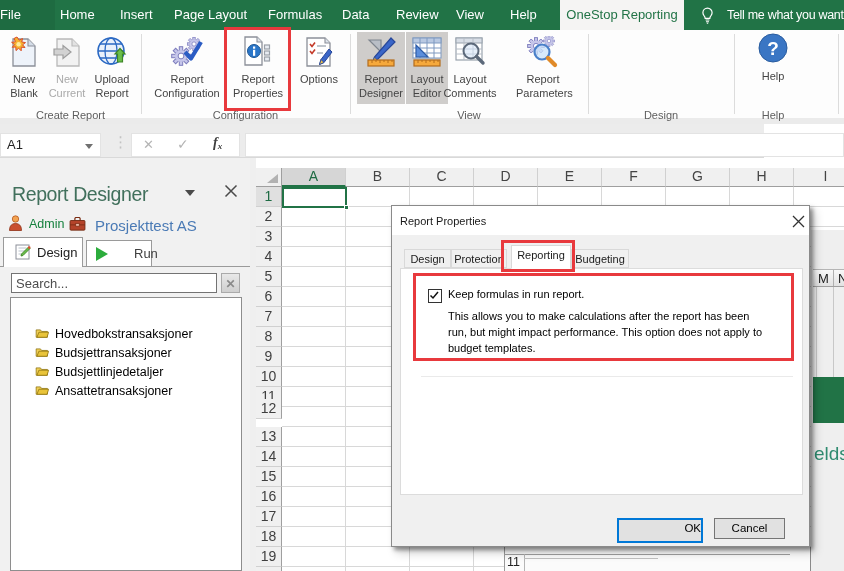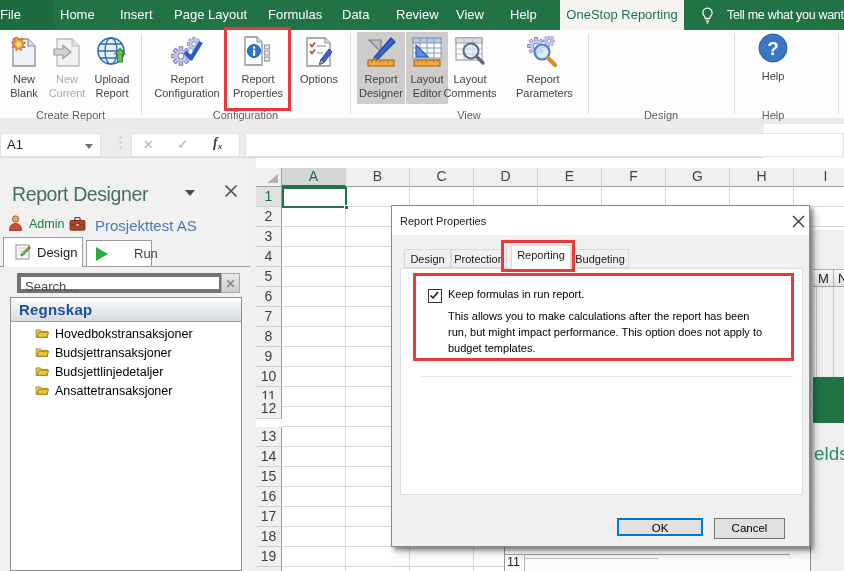--- a/index.html
+++ b/index.html
@@ -326,31 +326,28 @@
       <div style="position:absolute;left:3px;top:84px;width:80px;height:30px;background:#fff;border:1px solid #9a9a9a;border-bottom:none;">
         <svg style="position:absolute;left:11px;top:6px;" width="16" height="16" viewBox="0 0 16 16" id="ic-design">
           <rect x="1" y="1" width="13" height="14" fill="#fff" stroke="#8c9099" stroke-width="1"></rect>
           <path d="M3.5 4 h8 M3.5 7 h8 M3.5 10 h5" stroke="#b9c2cc" stroke-width="1"></path>
           <path d="M13.5 3 L15 4.5 L8 11.5 L6 12 L6.5 10 Z" fill="#6abf4b" stroke="#3e8527" stroke-width=".9"></path>
           <circle cx="14.2" cy="3.6" r="1.3" fill="#d94f2b"></circle>
         </svg>
         <span style="position:absolute;left:33px;top:7px;font-size:13px;color:#222;">Design</span>
       </div>
 
-      <div style="position:absolute;left:11px;top:120px;width:206px;height:20px;background:#fff;border:4px solid #737373;margin-left:6px;">
+      <div style="position:absolute;left:11px;top:120px;width:206px;height:20px;background:#fff;border:1px solid #737373;">
         <span style="position:absolute;left:4px;top:2px;font-size:13px;color:#4d4d4d;">Search...</span>
       </div>
       <div style="position:absolute;left:221px;top:120px;width:19px;height:20px;background:linear-gradient(#e8e8e8,#cfcfcf);border:1px solid #aaa;text-align:center;">
         <span style="font-size:12px;color:#8a8a8a;font-weight:bold;line-height:18px;">✕</span>
       </div>
 
       <div style="position:absolute;left:10px;top:144px;width:232px;height:274px;background:#fff;border:1px solid #8e8e8e;">
-        <div style="position:absolute;left:0;top:0;width:230px;height:24px;background:linear-gradient(#fcfdfe,#d7dbe0);border-bottom:1px solid #9aa0a6;">
-          <span style="position:absolute;left:8px;top:3px;font-size:15px;font-weight:bold;color:#1d4f9e;letter-spacing:0.2px;">Regnskap</span>
-        </div>
         <svg style="position:absolute;left:24px;top:29px;" width="14" height="12">
           <use href="#sym-folder"></use>
         </svg>
         <span style="position:absolute;left:44px;top:29px;font-size:12.5px;color:#000;">Hovedbokstransaksjoner</span>
         <svg style="position:absolute;left:24px;top:48px;" width="14" height="12">
           <use href="#sym-folder"></use>
         </svg>
         <span style="position:absolute;left:44px;top:48px;font-size:12.5px;color:#000;">Budsjettransaksjoner</span>
         <svg style="position:absolute;left:24px;top:67px;" width="14" height="12">
           <use href="#sym-folder"></use>
@@ -387,20 +384,20 @@
       <div style="position:absolute;left:29px;top:170px;width:372px;height:1px;background:#eaeaea;"></div>
 
       <div style="position:absolute;left:36px;top:83px;width:14px;height:14px;background:#fff;border:1.5px solid #333;">
         <svg width="13" height="13" viewBox="0 0 13 13" style="position:absolute;left:-1px;top:-1px;">
           <path d="M2.5 6.5 L5 9 L10 3" fill="none" stroke="#111" stroke-width="1.5"></path>
         </svg>
       </div>
       <div style="position:absolute;left:56px;top:82px;font-size:11px;color:#000;">Keep formulas in run report.</div>
       <div style="position:absolute;left:56px;top:102px;font-size:11px;color:#000;line-height:16px;">This allows you to make calculations after the report has been<br>run, but might impact performance. This option does not apply to<br>budget templates.</div>
 
-      <div class="btn" style="left:225px;top:312px;width:86px;height:18px;border:2px solid #0078d7;line-height:17px;">OK</div>
+      <div class="btn" style="left:225px;top:312px;width:86px;height:25px;border:2px solid #0078d7;line-height:17px;text-align:right;">OK</div>
       <div class="btn" style="left:322px;top:312px;width:71px;height:21px;line-height:19px;">Cancel</div>
     </div>
 
     <div class="redbox" style="left:501px;top:87px;width:74px;height:32px;"></div>
     <div class="redbox" style="left:413px;top:120px;width:381px;height:88px;"></div>
   </div>
   <div class="redbox abs" style="left:224px;top:27px;width:67px;height:84px;"></div>
 
 </body></html>

